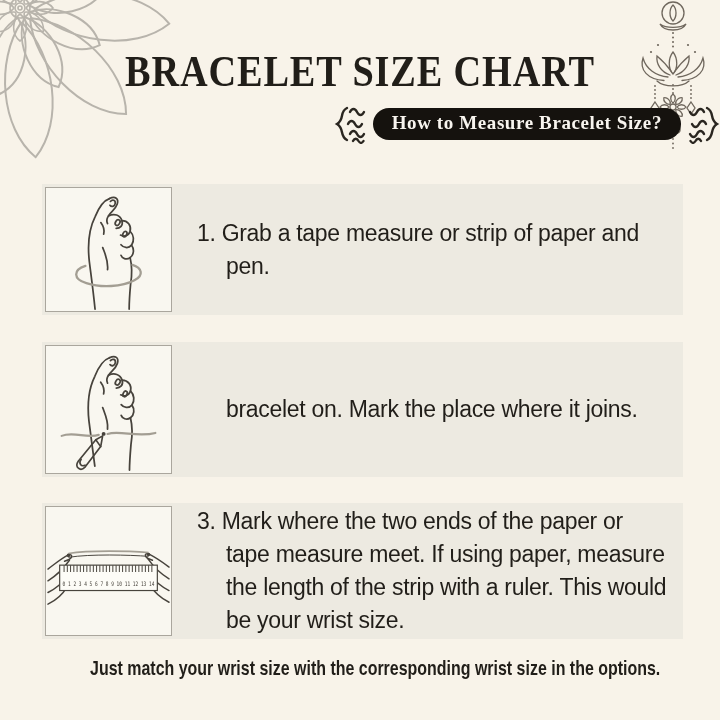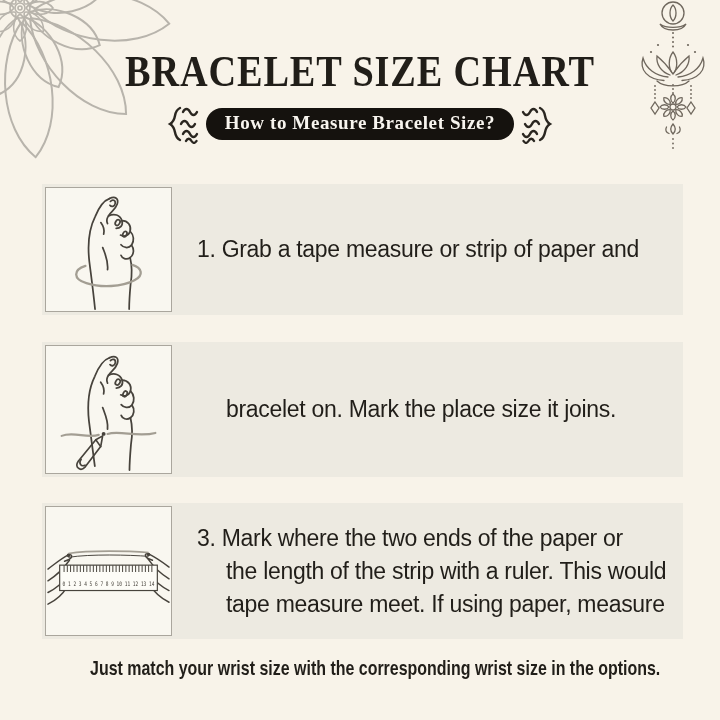--- a/index.html
+++ b/index.html
@@ -14,21 +14,21 @@
 
   .mandala{position:absolute;left:-10px;top:-12px;pointer-events:none;}
   .lotus{position:absolute;right:4px;top:0;pointer-events:none;}
 
   .title{position:absolute;top:46px;left:0;right:0;margin:0;text-align:center;
          font-family:"Liberation Serif",serif;font-weight:700;font-size:44px;
          letter-spacing:1px;color:var(--ink);}
   .squeeze{display:inline-block;transform:scaleX(.87);transform-origin:center;}
 
   .badge-row{position:absolute;top:104px;left:0;right:0;height:40px;
-             display:flex;justify-content:center;align-items:center;gap:3px;}
+             display:flex;justify-content:flex-end;align-items:center;gap:3px;}
   .badge{background:var(--badge-bg);color:var(--badge-text);
          font-family:"Liberation Serif",serif;font-weight:700;font-size:19px;
          letter-spacing:.6px;padding:4px 19px 6px;border-radius:17px;white-space:nowrap;}
   .flourish{display:block;}
   .flip{transform:scaleX(-1);}
 
   .steps{position:absolute;left:42px;top:184px;width:641px;}
   .step-row{background:var(--box-bg);display:flex;}
   .r1{height:131px;margin-bottom:27px;}
   .r2{height:135px;margin-bottom:26px;}
@@ -179,20 +179,21 @@
             <path d="M58,62 C61,70 64,76 63,85"></path>
             <path d="M56,36 C59,40 60,44 59,48"></path>
             <ellipse cx="73.5" cy="36" rx="2.2" ry="3.2" transform="rotate(30 73.5 36)"></ellipse>
             <ellipse cx="81" cy="48" rx="2" ry="3" transform="rotate(25 81 48)"></ellipse>
           </g>
           <path d="M40,81 C27,85 27,95 41,99 C56,104 78,103 91,96 C101,91 99,83 89,80" fill="none" stroke="var(--gray-accent)" stroke-width="2.4" stroke-linecap="round"></path>
         </svg>
       </div>
       <div class="step-text">
         <div class="line">1. Grab a tape measure or strip of paper and</div>
+        <div class="line cont">pen.</div>
       </div>
     </div>
 
     <div class="step-row r2">
       <div class="illus">
         <svg viewBox="0 0 128 128">
           <g fill="none" stroke="var(--line-art)" stroke-width="1.8" stroke-linecap="round" stroke-linejoin="round">
             <path d="M50,122 C48,106 46,92 44,76 C42,58 44,42 50,30 C54,20 59,13 65,11"></path>
             <path d="M65,11 C71,8 75,11 73,17 C71,23 66,25 64,29 C62,32 62,35 63,37"></path>
             <path d="M66,14 C68,11.5 71.5,12.5 71,16 C70.5,19.5 67,20 65.5,18"></path>
@@ -210,21 +211,21 @@
           <path d="M63,89 C76,85 94,93 112,88" fill="none" stroke="var(--gray-accent)" stroke-width="2.2" stroke-linecap="round"></path>
           <circle cx="59" cy="89" r="2" fill="var(--line-art)"></circle>
           <g fill="none" stroke="var(--line-art)" stroke-width="1.7" stroke-linecap="round" stroke-linejoin="round">
             <path d="M58,91 L51,95 L33,117 C29,123 35,128 40,123 L56,102 Z"></path>
             <path d="M51,95 L56,102"></path>
             <path d="M36,115 C33,119 36,123 40,121"></path>
           </g>
         </svg>
       </div>
       <div class="step-text">
-        <div class="line cont">bracelet on. Mark the place size it joins.</div>
+        <div class="line cont">bracelet on. Mark the place where it joins.</div>
       </div>
     </div>
 
     <div class="step-row r3">
       <div class="illus">
         <svg viewBox="0 0 128 128">
           <g fill="none" stroke="var(--line-art)" stroke-width="1.5" stroke-linecap="round" stroke-linejoin="round">
             <path d="M2,62 C10,56 16,51 22,48 C25,46.5 27,47.5 26,50 C25,52 22,53 19,54"></path>
             <path d="M2,74 C12,68 19,60 24,53"></path>
             <path d="M2,86 C10,82 16,77 20,71"></path>
@@ -238,22 +239,23 @@
           <path d="M23,50 C45,46.5 85,47.5 105,49" fill="none" stroke="var(--line-art)" stroke-width="1"></path>
           <circle cx="23" cy="48" r="1.8" fill="var(--line-art)"></circle>
           <circle cx="105" cy="47" r="1.8" fill="var(--line-art)"></circle>
           <rect x="14" y="58" width="100" height="26" fill="#fdfcf7" stroke="var(--line-art)" stroke-width="1.2"></rect>
           <line x1="18" y1="61.5" x2="110" y2="61.5" stroke="var(--line-art)" stroke-width="7" stroke-dasharray="1 2.33"></line>
           <text x="64" y="79" text-anchor="middle" font-size="6.2" fill="var(--line-art)" font-family="DejaVu Sans Mono, monospace" textLength="94" lengthAdjust="spacingAndGlyphs">0 1 2 3 4 5 6 7 8 9 10 11 12 13 14</text>
         </svg>
       </div>
       <div class="step-text">
         <div class="line">3. Mark where the two ends of the paper or</div>
+        <div class="line cont">tape measure meet. If using paper, measure</div>
         <div class="line cont">the length of the strip with a ruler. This would</div>
-        <div class="line cont">tape measure meet. If using paper, measure</div>
+        <div class="line cont">be your wrist size.</div>
       </div>
     </div>
 
   </div>
 
   <div class="footer">
     <span class="cond">Just match your wrist size with the corresponding wrist size in the options.</span>
   </div>
 
 </div>

